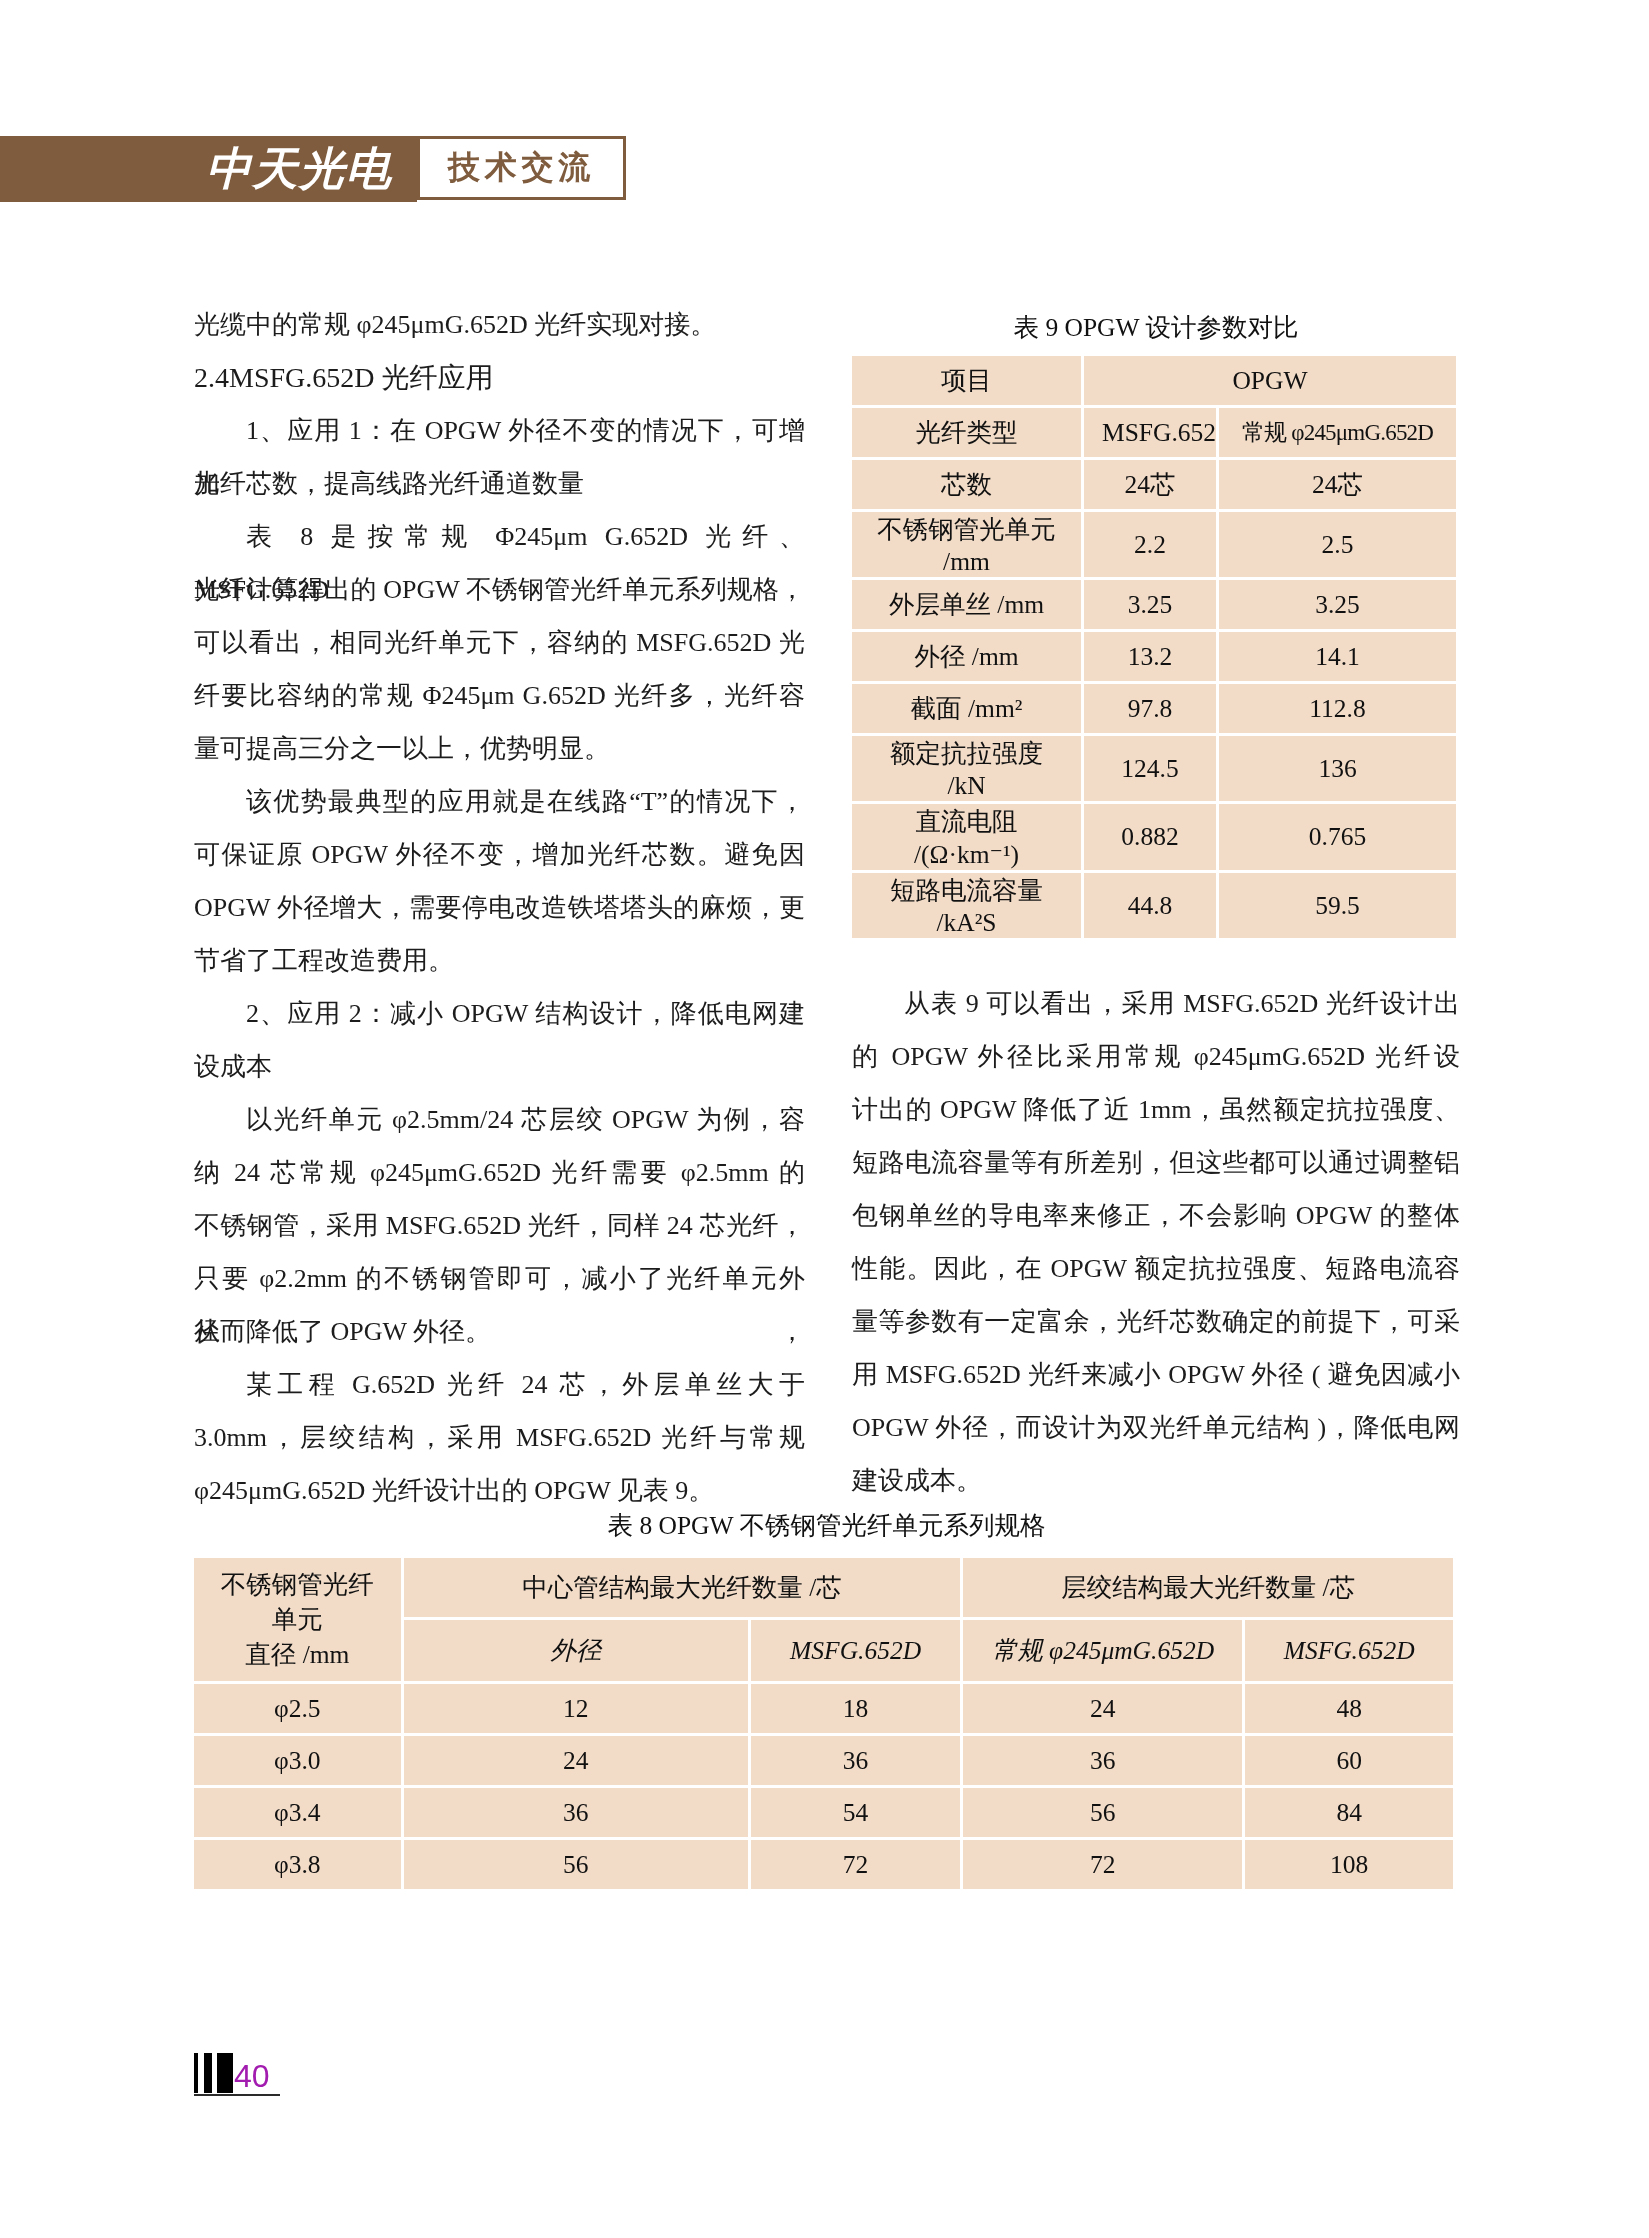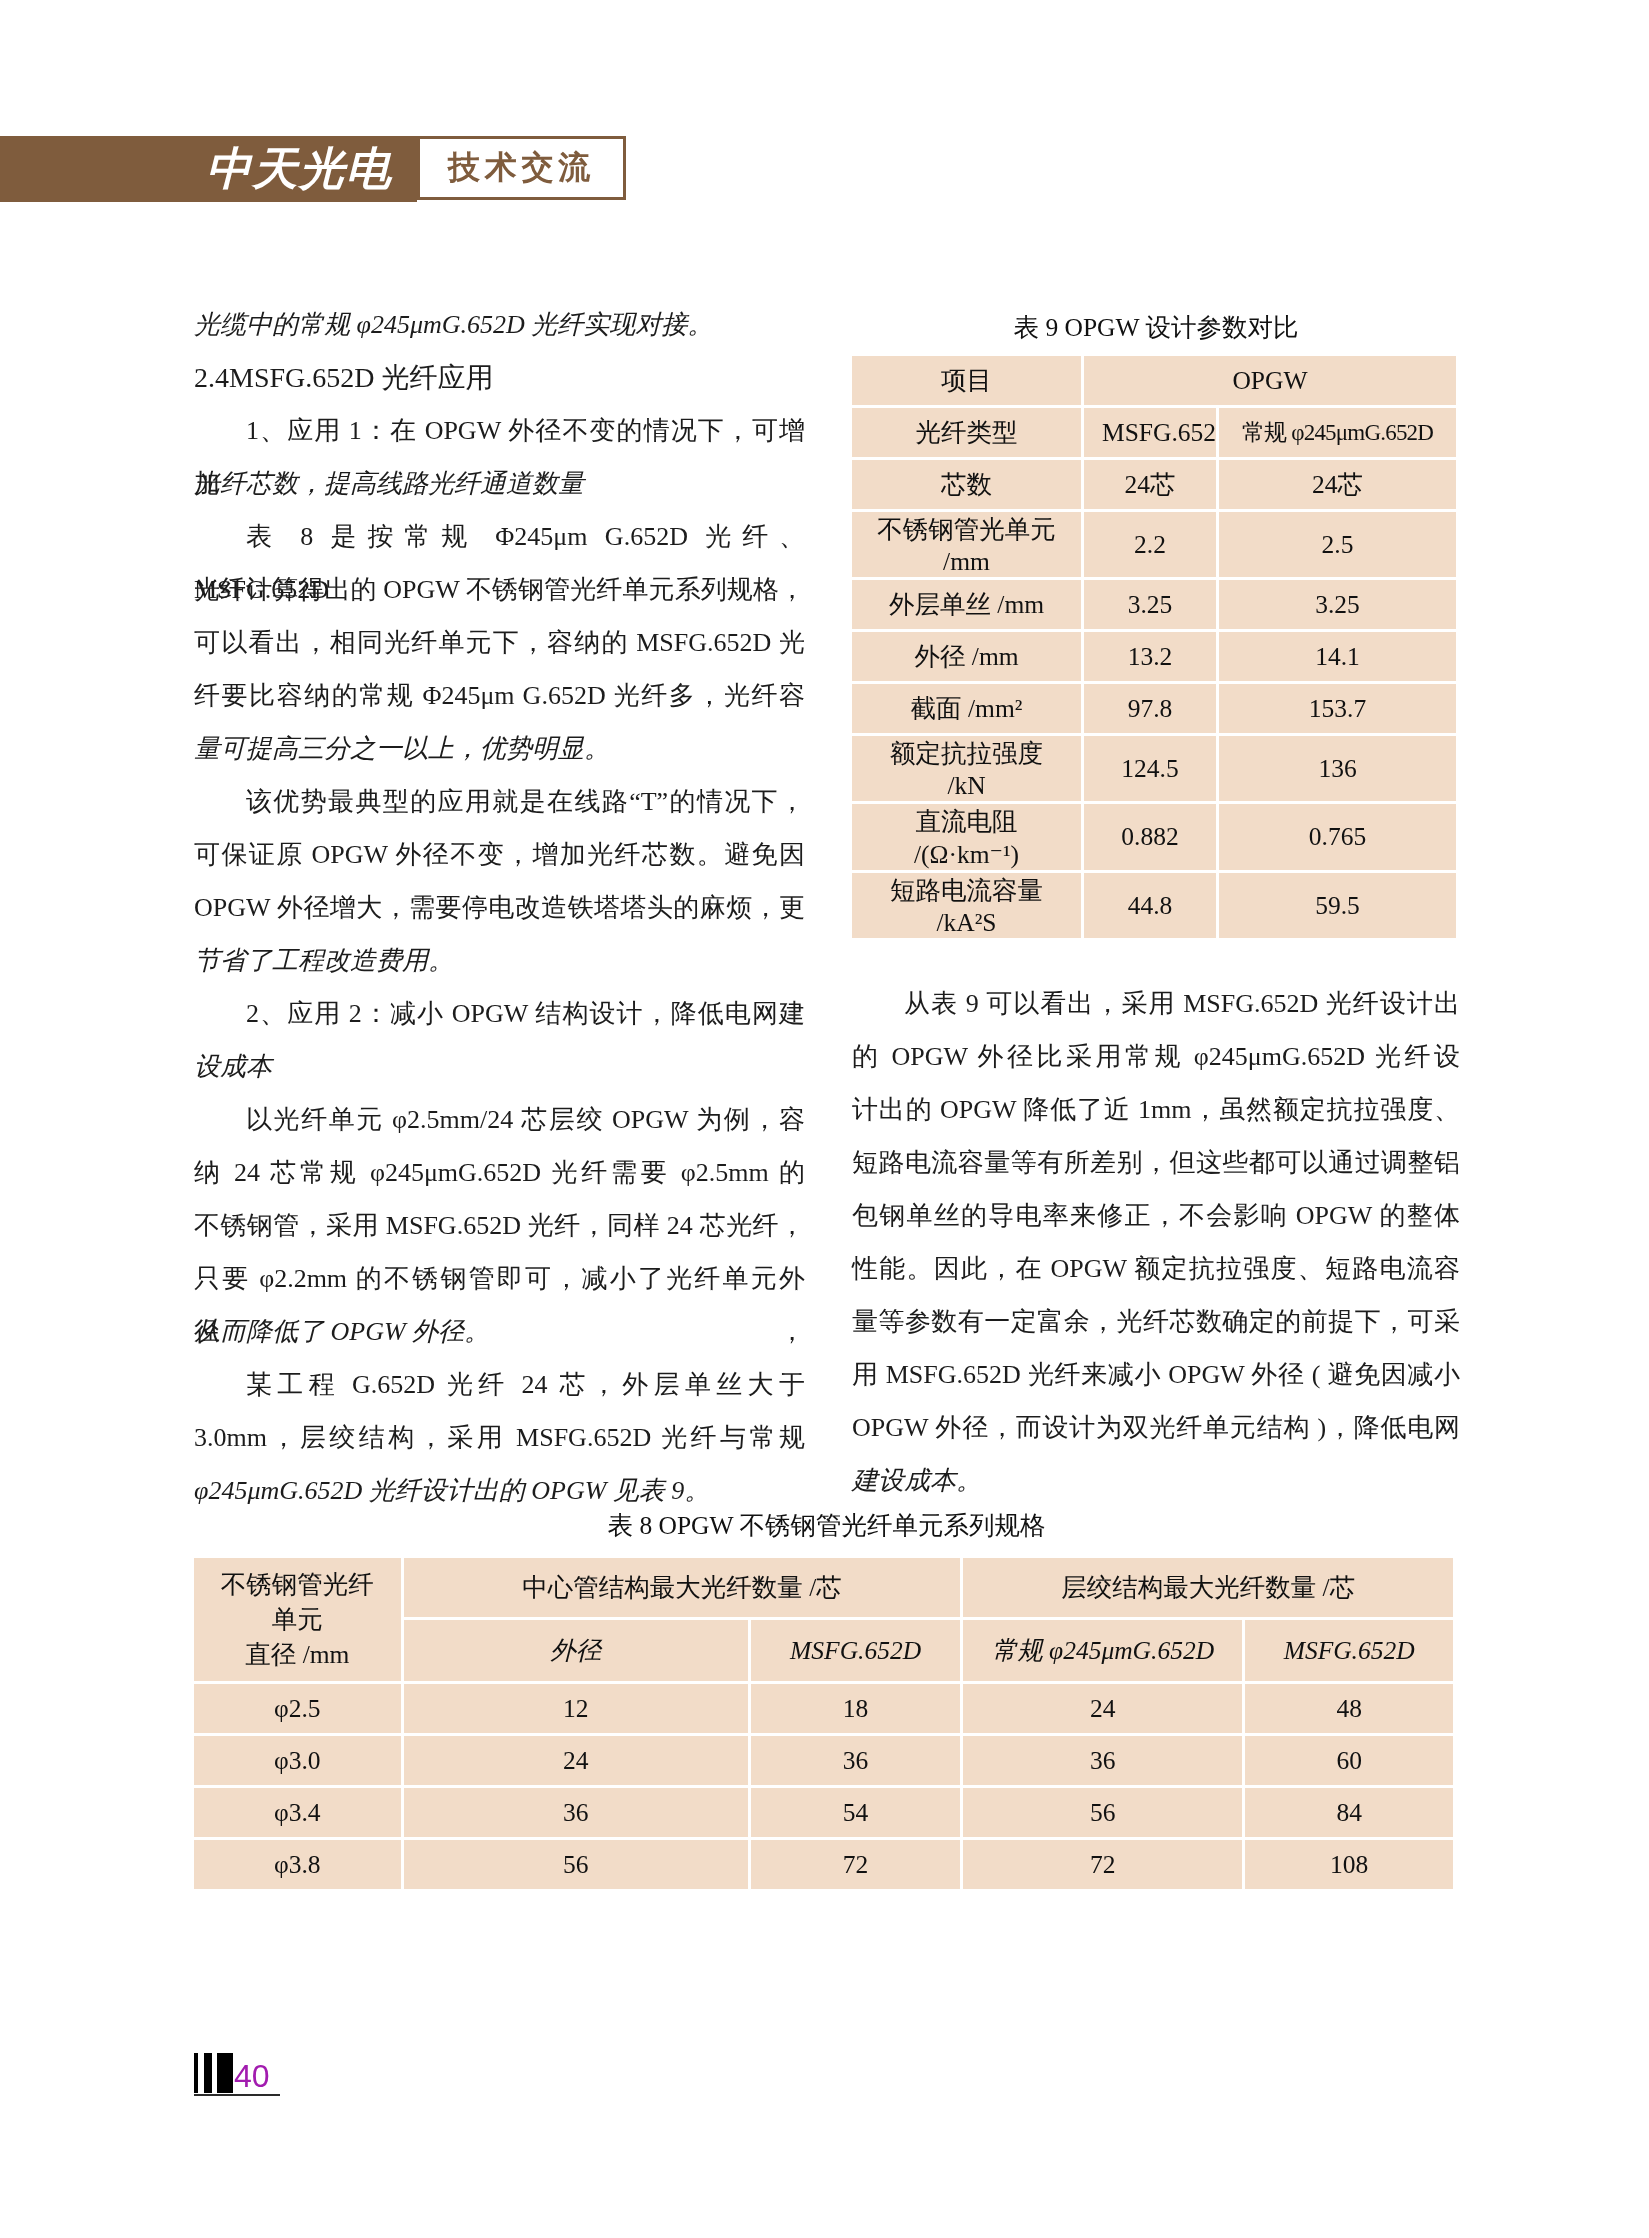--- a/index.html
+++ b/index.html
@@ -21,21 +21,21 @@
   }
   .tag-label{
     color:#7f5c3d;font-size:32px;font-weight:bold;letter-spacing:4.8px;
     font-family:"Liberation Sans","DejaVu Sans",sans-serif;
   }
   
   .textcol{position:absolute;font-size:26px;line-height:53px;}
   #left-col{left:194px;top:298px;width:611px;}
   #right-col{left:852px;top:977px;width:608px;}
   .line{white-space:normal;text-align:justify;text-align-last:justify;height:53px;overflow:visible;}
-  .line.flush{text-align-last:left;font-style:italic;}
+  .line.flush{text-align-last:left;}
   .line.indent{text-indent:2em;}
   .line.heading{font-weight:normal;font-size:28px;text-align-last:left;}
   
   .caption{position:absolute;font-size:25.5px;text-align:center;color:#111;}
   #t9-caption{left:852px;top:310px;width:608px;}
   #t8-caption{left:194px;top:1508px;width:1265px;}
   
   table{border-collapse:separate;border-spacing:3.2px;position:absolute;table-layout:fixed;}
   td{background:#f2dcc8;text-align:center;vertical-align:middle;
      font-size:25.5px;color:#111;padding:0 18px;overflow:hidden;}
@@ -128,21 +128,21 @@
       <td>3.25</td>
     </tr>
     <tr>
       <td>外径 /mm</td>
       <td>13.2</td>
       <td>14.1</td>
     </tr>
     <tr>
       <td>截面 /mm²</td>
       <td>97.8</td>
-      <td>153.7</td>
+      <td>112.8</td>
     </tr>
     <tr>
       <td>额定抗拉强度 /kN</td>
       <td>124.5</td>
       <td>136</td>
     </tr>
     <tr>
       <td>直流电阻 /(Ω·km⁻¹)</td>
       <td>0.882</td>
       <td>0.765</td>

